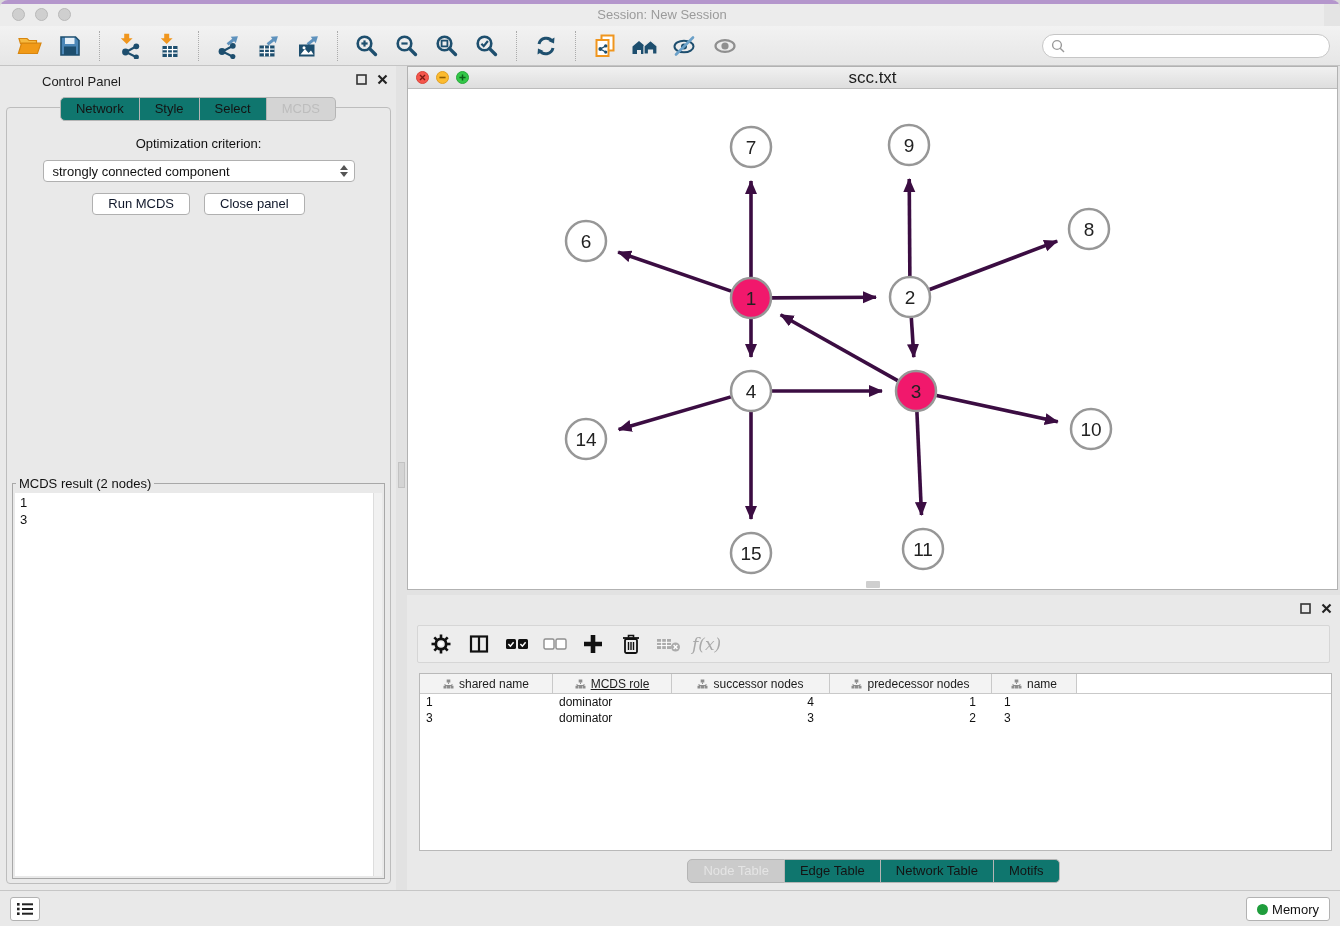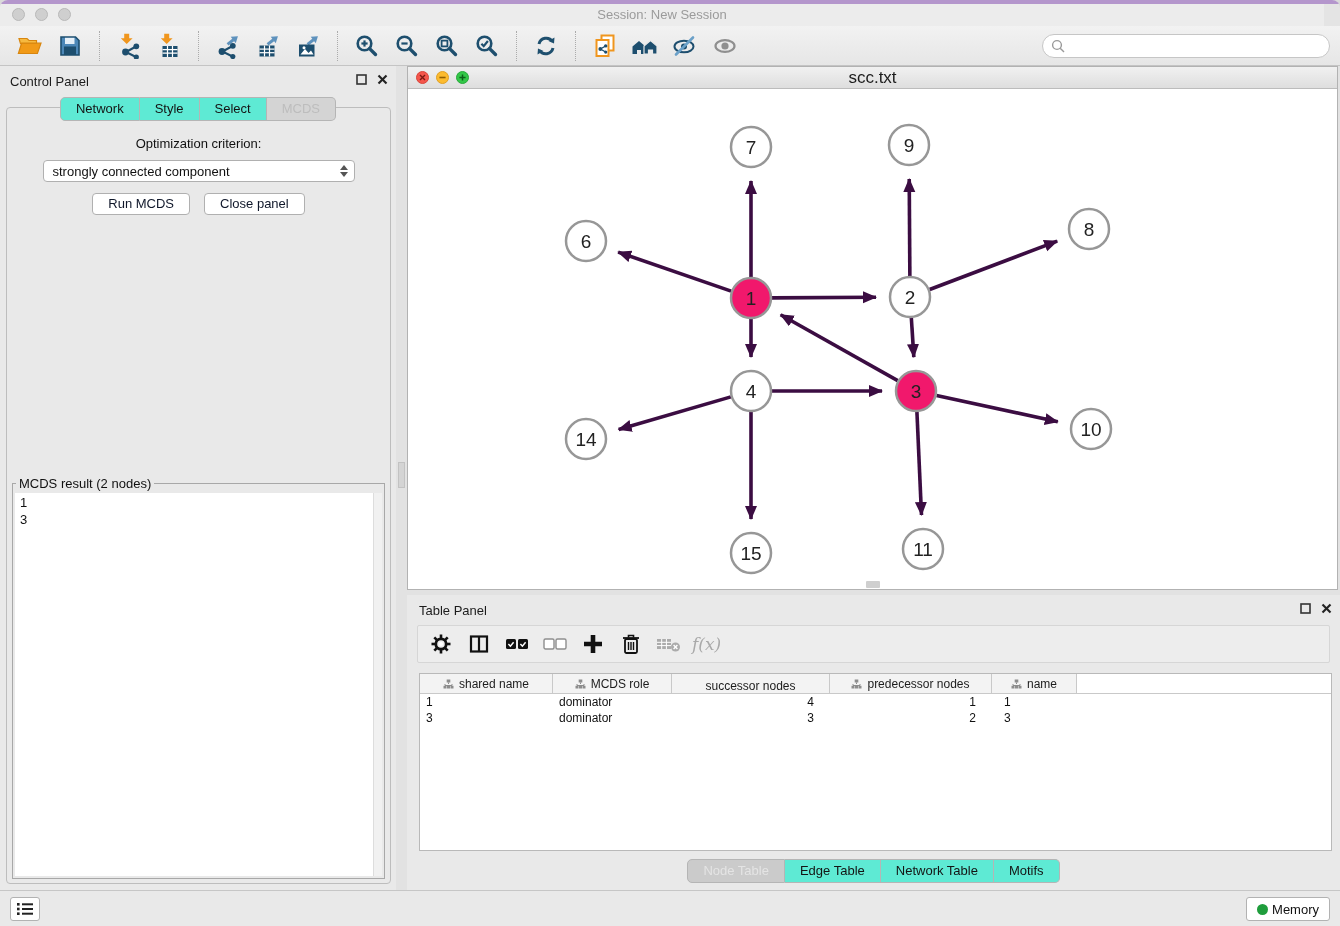--- a/index.html
+++ b/index.html
@@ -19,25 +19,25 @@
   .tbtn { width:36px; height:34px; background:none; border:none; display:flex; align-items:center; justify-content:center; padding:0; margin:0 2px; cursor:pointer; }
   .sep { width:1px; height:30px; border-left:1px dotted #ababab; margin:0 9px; }
   .search { margin-left:auto; width:288px; height:24px; background:#fff; border:1px solid #c6c6c6; border-radius:13px; display:flex; align-items:center; padding:0 8px; }
   .search input { border:none; outline:none; flex:1; font-size:13px; margin-left:5px; font-family:"Liberation Sans",sans-serif; background:transparent; }
 
   
   .main { position:absolute; top:66px; left:0; right:0; bottom:36px; background:#e2e2e2; }
 
   
   .control-panel { position:absolute; left:0; top:0; width:396px; height:100%; background:#e9e9e9; }
-  .cp-header { position:relative; height:28px; }
+  .cp-header { position:relative; height:28px;margin-left:32px; }
   .cp-title { font-size:13px; color:#1c1c1c; padding:8px 0 0 10px; }
   .panel-icons { position:absolute; right:8px; top:8px; display:flex; gap:10px; align-items:center; }
   .cp-tabs { display:flex; justify-content:center; margin-top:3px; position:relative; z-index:2; }
-  .seg-tab { font-size:13px; padding:3px 15px 4px; background:#5eead4; border:1px solid #b5b5b5; border-left:none; color:#141414; cursor:pointer; }
+  .seg-tab { font-size:13px; padding:3px 15px 4px; background:#0f766e; border:1px solid #b5b5b5; border-left:none; color:#141414; cursor:pointer; }
   .seg-tab:first-child { border-left:1px solid #b5b5b5; border-radius:5px 0 0 5px; }
   .seg-tab:last-child { border-radius:0 5px 5px 0; }
   .seg-tab.active { background:#d4d4d4; color:#bdbdbd; }
   .cp-content { position:absolute; left:6px; right:5px; top:41px; bottom:6px; border:1px solid #bdbdbd; border-radius:4px; background:#e9e9e9; }
   .opt-label { text-align:center; font-size:13px; color:#111; margin-top:28px; }
   .select { margin:9px auto 0; width:312px; height:22px; background:#fff; border:1px solid #b0b0b0; border-radius:4px; font-size:13px; display:flex; align-items:center; padding:0 6px 0 9px; cursor:pointer; }
   .select .val { flex:1; color:#111; }
   .chev { display:flex; flex-direction:column; gap:2px; align-items:center; }
   .chev i { width:0; height:0; border-left:4px solid transparent; border-right:4px solid transparent; }
   .chev .up { border-bottom:5px solid #555; }
@@ -393,21 +393,20 @@
                 <circle cx="515" cy="460" r="20" fill="#ffffff" stroke="#979797" stroke-width="2.5"></circle>
                 <text x="515" y="460" text-anchor="middle" dy="0.36em" font-size="19" fill="#222222" font-family="&quot;Liberation Sans&quot;,sans-serif">11</text>
               </g>
             </svg>
           <span class="canvas-grip"></span>
         </div>
       </div>
 
       <div class="table-panel">
         <div class="tp-header">
-          <div class="tp-title">Table Panel</div>
           <div class="panel-icons">
             <svg width="11" height="11" viewBox="0 0 11 11">
               <rect x="1" y="1" width="9" height="9" fill="none" stroke="#333" stroke-width="1.6"></rect>
             </svg>
             <svg width="11" height="11" viewBox="0 0 11 11">
               <line x1="1.5" y1="1.5" x2="9.5" y2="9.5" stroke="#222" stroke-width="2.2"></line>
               <line x1="9.5" y1="1.5" x2="1.5" y2="9.5" stroke="#222" stroke-width="2.2"></line>
             </svg>
           </div>
         </div>
@@ -486,34 +485,34 @@
                   <line x1="5.5" y1="3.5" x2="5.5" y2="5" stroke="#8d8d8d" stroke-width="1"></line>
                   <line x1="2" y1="6.5" x2="9" y2="6.5" stroke="#8d8d8d" stroke-width="1"></line>
                   <line x1="2" y1="5" x2="2" y2="6.5" stroke="#8d8d8d" stroke-width="1"></line>
                   <line x1="9" y1="5" x2="9" y2="6.5" stroke="#8d8d8d" stroke-width="1"></line>
                   <rect x="0.5" y="6.8" width="3" height="2.7" fill="#8d8d8d"></rect>
                   <rect x="7.5" y="6.8" width="3" height="2.7" fill="#8d8d8d"></rect>
                   <rect x="4" y="6.8" width="3" height="2.7" fill="#8d8d8d"></rect>
                 </svg>
                 <span>shared name</span>
               </div>
-              <div class="tp-hcell" style="width: 119px;">
+              <div class="tp-hcell" style="width: 119px; text-decoration: underline;">
                 <svg width="11" height="10" viewBox="0 0 11 10">
                   <rect x="3.7" y="0.5" width="3.6" height="3" fill="#8d8d8d"></rect>
                   <line x1="5.5" y1="3.5" x2="5.5" y2="5" stroke="#8d8d8d" stroke-width="1"></line>
                   <line x1="2" y1="6.5" x2="9" y2="6.5" stroke="#8d8d8d" stroke-width="1"></line>
                   <line x1="2" y1="5" x2="2" y2="6.5" stroke="#8d8d8d" stroke-width="1"></line>
                   <line x1="9" y1="5" x2="9" y2="6.5" stroke="#8d8d8d" stroke-width="1"></line>
                   <rect x="0.5" y="6.8" width="3" height="2.7" fill="#8d8d8d"></rect>
                   <rect x="7.5" y="6.8" width="3" height="2.7" fill="#8d8d8d"></rect>
                   <rect x="4" y="6.8" width="3" height="2.7" fill="#8d8d8d"></rect>
                 </svg>
                 <span>MCDS role</span>
               </div>
-              <div class="tp-hcell" style="width: 158px; flex-direction: column;">
+              <div class="tp-hcell" style="width: 158px;">
                 <svg width="11" height="10" viewBox="0 0 11 10">
                   <rect x="3.7" y="0.5" width="3.6" height="3" fill="#8d8d8d"></rect>
                   <line x1="5.5" y1="3.5" x2="5.5" y2="5" stroke="#8d8d8d" stroke-width="1"></line>
                   <line x1="2" y1="6.5" x2="9" y2="6.5" stroke="#8d8d8d" stroke-width="1"></line>
                   <line x1="2" y1="5" x2="2" y2="6.5" stroke="#8d8d8d" stroke-width="1"></line>
                   <line x1="9" y1="5" x2="9" y2="6.5" stroke="#8d8d8d" stroke-width="1"></line>
                   <rect x="0.5" y="6.8" width="3" height="2.7" fill="#8d8d8d"></rect>
                   <rect x="7.5" y="6.8" width="3" height="2.7" fill="#8d8d8d"></rect>
                   <rect x="4" y="6.8" width="3" height="2.7" fill="#8d8d8d"></rect>
                 </svg>

